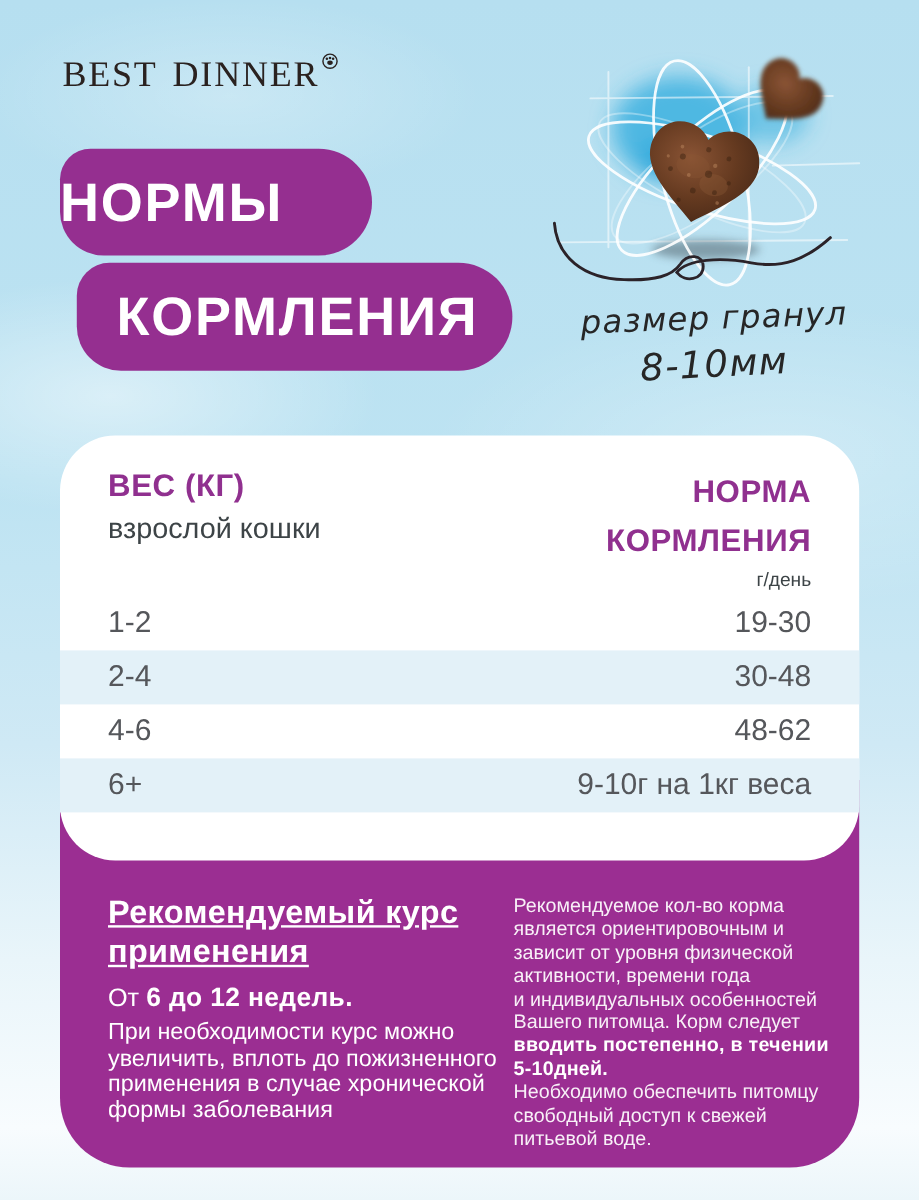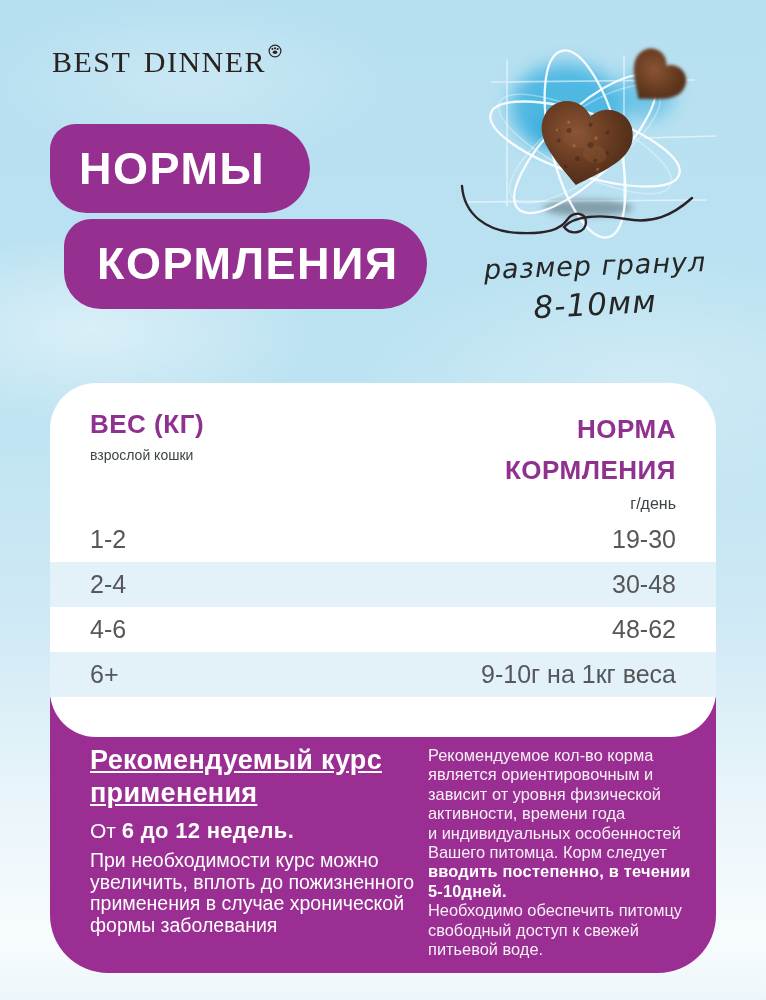--- a/index.html
+++ b/index.html
@@ -15,34 +15,34 @@
   .page::before{content:"";position:absolute;inset:0;pointer-events:none;
     background:
       radial-gradient(ellipse 320px 140px at 12% 33%, rgba(255,255,255,.45), transparent 70%),
       radial-gradient(ellipse 420px 180px at 85% 38%, rgba(255,255,255,.28), transparent 70%),
       radial-gradient(ellipse 300px 120px at 25% 8%, rgba(255,255,255,.25), transparent 70%);}
   .logo{position:absolute;left:52px;top:44px;font-family:"Liberation Serif",serif;
     font-weight:400;font-size:30px;letter-spacing:1.5px;word-spacing:4px;color:var(--logo-dark);}
   .logo .tm{display:inline-block;vertical-align:14px;margin-left:2px;line-height:0;}
   .banner{position:absolute;background:var(--banner-purple);display:flex;align-items:center;
     color:#fff;font-weight:700;font-size:45px;letter-spacing:1.5px;}
-  .banner1{left:50px;top:124px;width:260px;height:89px;border-radius:32px 56px 56px 46px;padding-left:29px;}
+  .banner1{left:50px;top:124px;width:260px;height:89px;border-radius:32px 56px 56px 46px;}
   .banner2{left:64px;top:219px;width:363px;height:90px;border-radius:34px 56px 56px 46px;padding-left:33px;}
   .illu{position:absolute;left:448px;top:36px;pointer-events:none;}
   .caption{position:absolute;left:460px;width:270px;text-align:center;color:var(--ink);
     font-style:italic;font-weight:500;letter-spacing:1px;font-family:"DejaVu Sans",sans-serif;}
   .caption1{top:250px;font-size:27px;transform:rotate(-2deg);}
   .caption2{top:286px;font-size:31px;transform:rotate(-3deg);}
   .purple-block{position:absolute;left:50px;top:650px;width:666px;height:323px;z-index:1;
     background:var(--purple);border-radius:0 0 58px 58px;}
   .card{position:absolute;left:50px;top:363px;width:666px;height:354px;background:#fff;
-    border-radius:46px;z-index:2;margin-top:20px;}
+    border-radius:46px;z-index:2;}
   .col-title{position:absolute;font-weight:700;font-size:26px;color:var(--header-purple);letter-spacing:.5px;}
   .ves-title{left:40px;top:26px;}
-  .ves-sub{position:absolute;left:40px;top:64px;font-size:14px;color:var(--sub-dark);}
+  .ves-sub{position:absolute;left:40px;top:64px;font-size:24px;color:var(--sub-dark);}
   .norm-title{right:40px;top:26px;text-align:right;line-height:41px;}
   .unit{position:absolute;right:40px;top:112px;font-size:16px;color:var(--sub-dark);}
   .rows{position:absolute;left:0;right:0;top:134px;}
   .row{height:45px;display:flex;align-items:center;justify-content:space-between;
     padding:0 40px;font-size:25px;color:var(--text-dark);gap:47px;}
   .row.alt{background:var(--stripe);}
   .course{position:absolute;left:90px;top:744px;width:332px;z-index:3;color:#fff;}
   .course h3{font-size:27px;font-weight:700;line-height:33px;letter-spacing:.3px;text-decoration:underline;}
   .course .intro{margin-top:8px;font-size:21px;}
   .course .intro b{font-size:22px;letter-spacing:.3px;}

